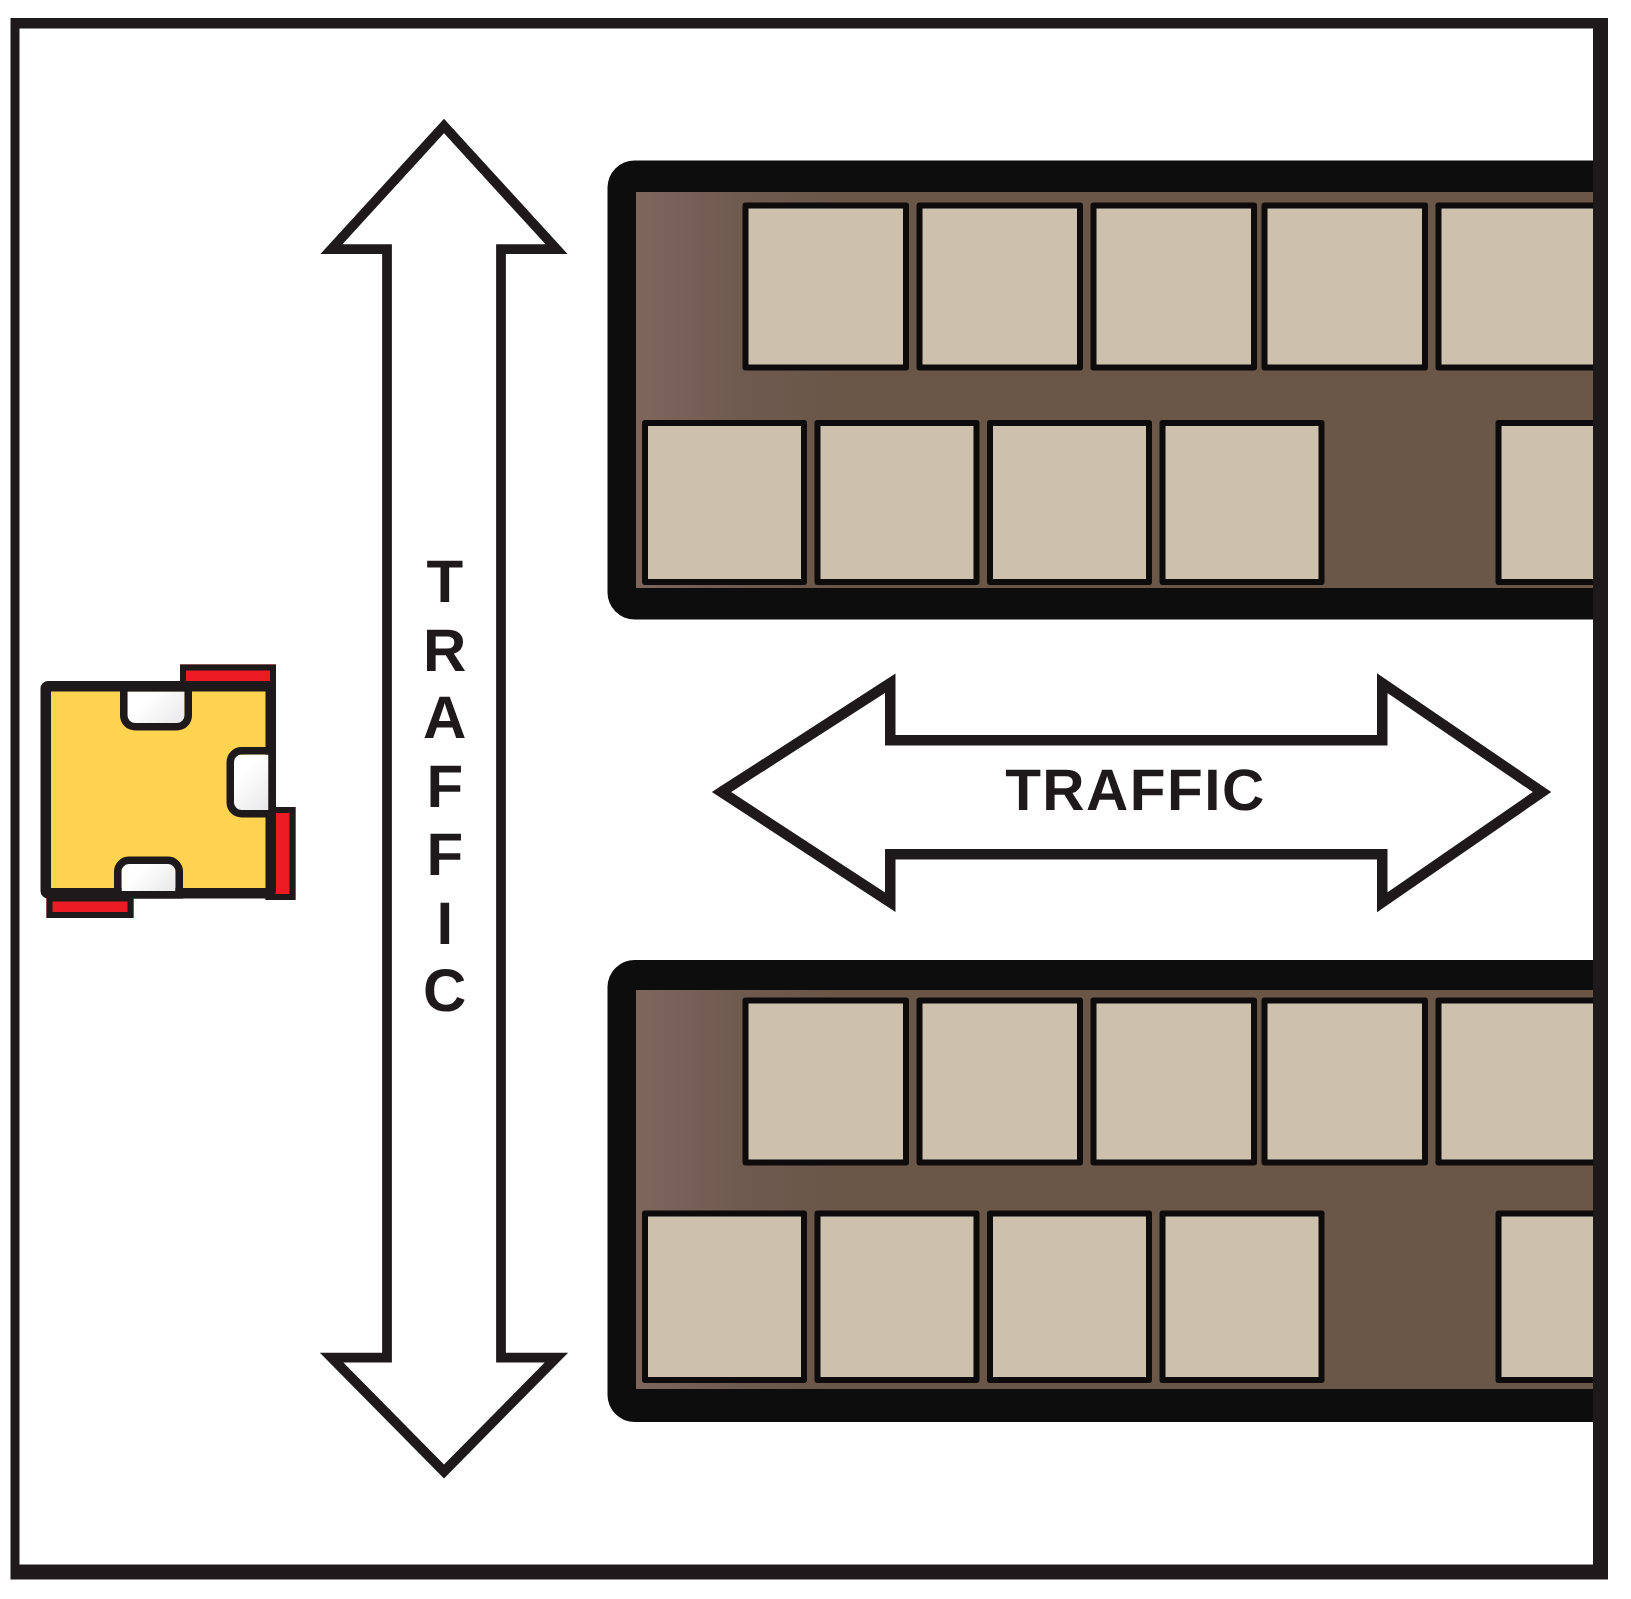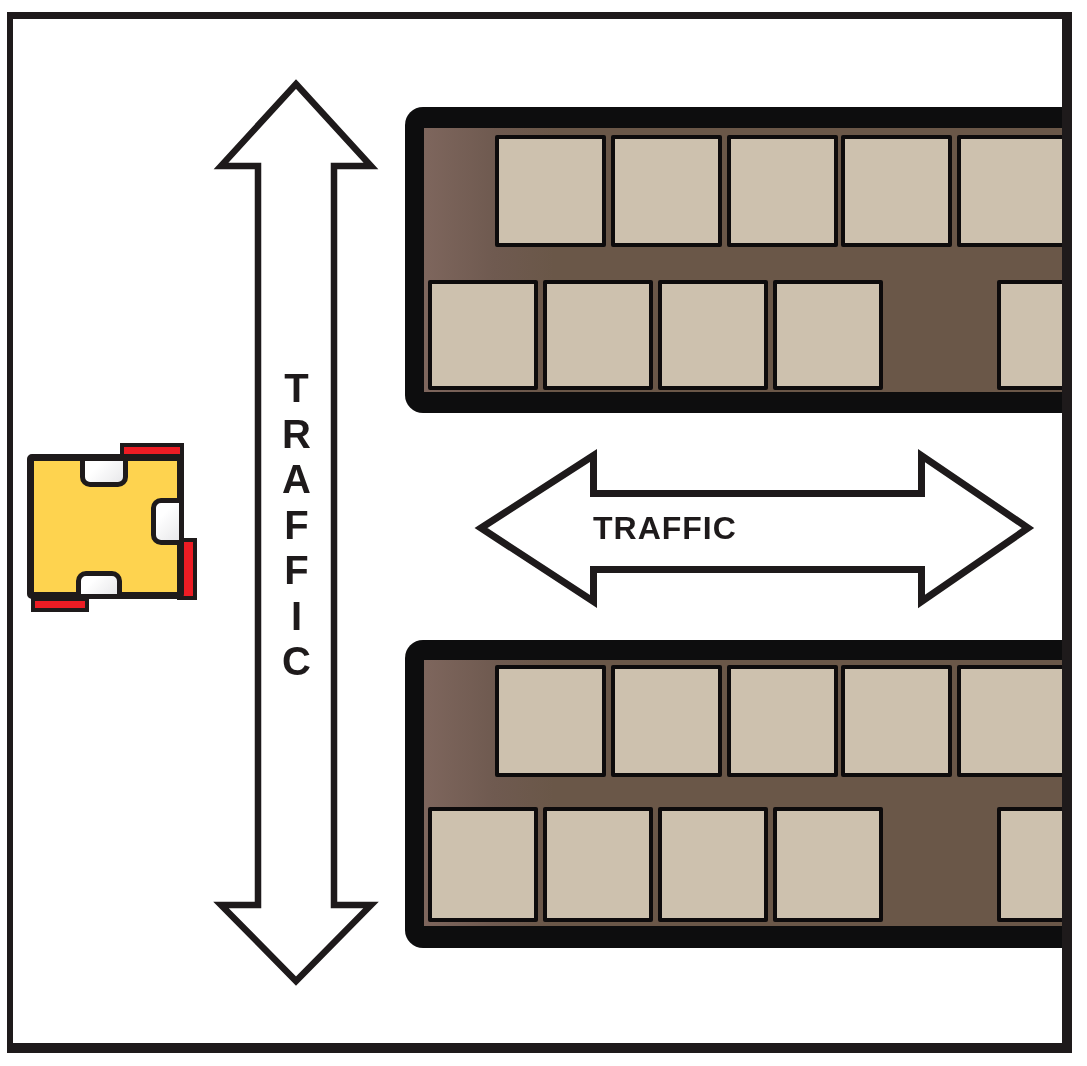--- a/index.html
+++ b/index.html
@@ -48,24 +48,24 @@
     z-index: 9;
     font-weight: bold;
     font-size: 40px;
     line-height: 45.5px;
     color: var(--outline, #1e1a1b);
   }
   .h-label {
     position: absolute;
     left: 593px; top: 505px;
     width: 328px;
-    text-align: left;
+    text-align: center;
     z-index: 9;
     font-weight: bold;
-    font-size: 32px;
+    font-size: 39px;
     line-height: 46px;
     letter-spacing: 1px;
     color: var(--outline, #1e1a1b);
   }
 
   
   .rack {
     position: absolute;
     left: 405px;
     width: 667px;

